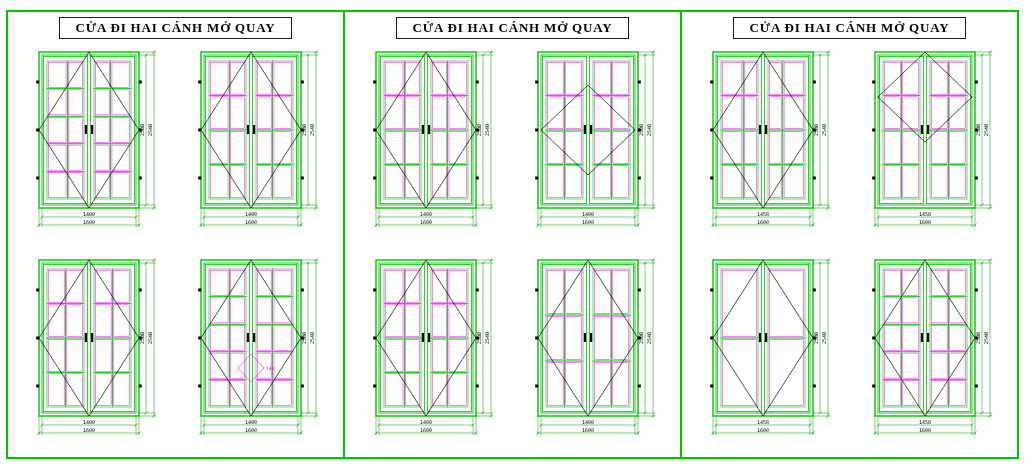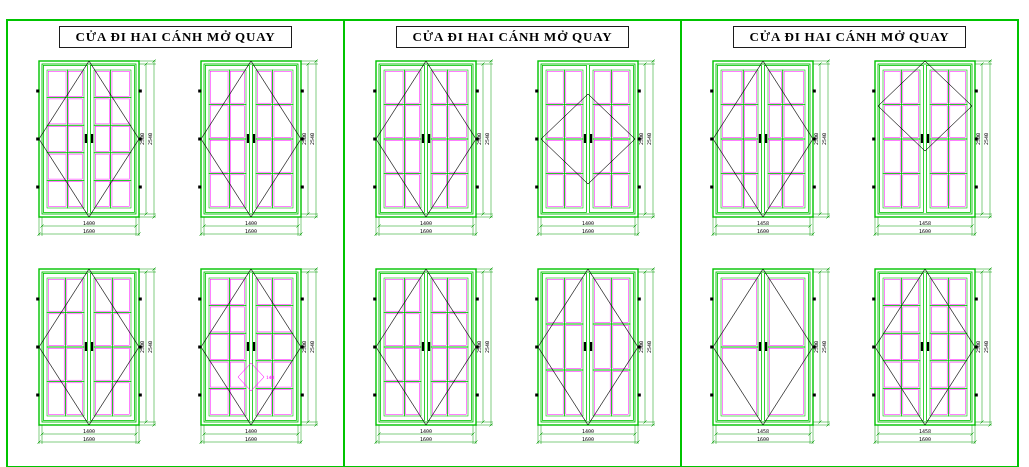--- a/index.html
+++ b/index.html
@@ -1,18 +1,18 @@
 <!DOCTYPE html>
 <html><head>
 <meta charset="utf-8">
 <style>
   html,body{margin:0;padding:0;background:#ffffff;}
   body{width:1029px;height:467px;position:relative;font-family:"Liberation Serif",serif;}
   .sheet{
-    position:absolute;left:6px;top:19px;width:1013px;height:449px;
+    position:absolute;left:6px;top:10px;width:1013px;height:449px;
     border:2px solid #00c400;display:flex;background:#ffffff;box-sizing:border-box;
   }
   .panel{
     flex:1 1 0;border-right:2px solid #00c400;
     display:flex;flex-direction:column;align-items:center;
     padding-top:5px;box-sizing:border-box;overflow:hidden;
   }
   .panel:last-child{border-right:none;}
   .title-box{
     border:1px solid #1c1c1c;padding:2px 16px;background:#ffffff;

